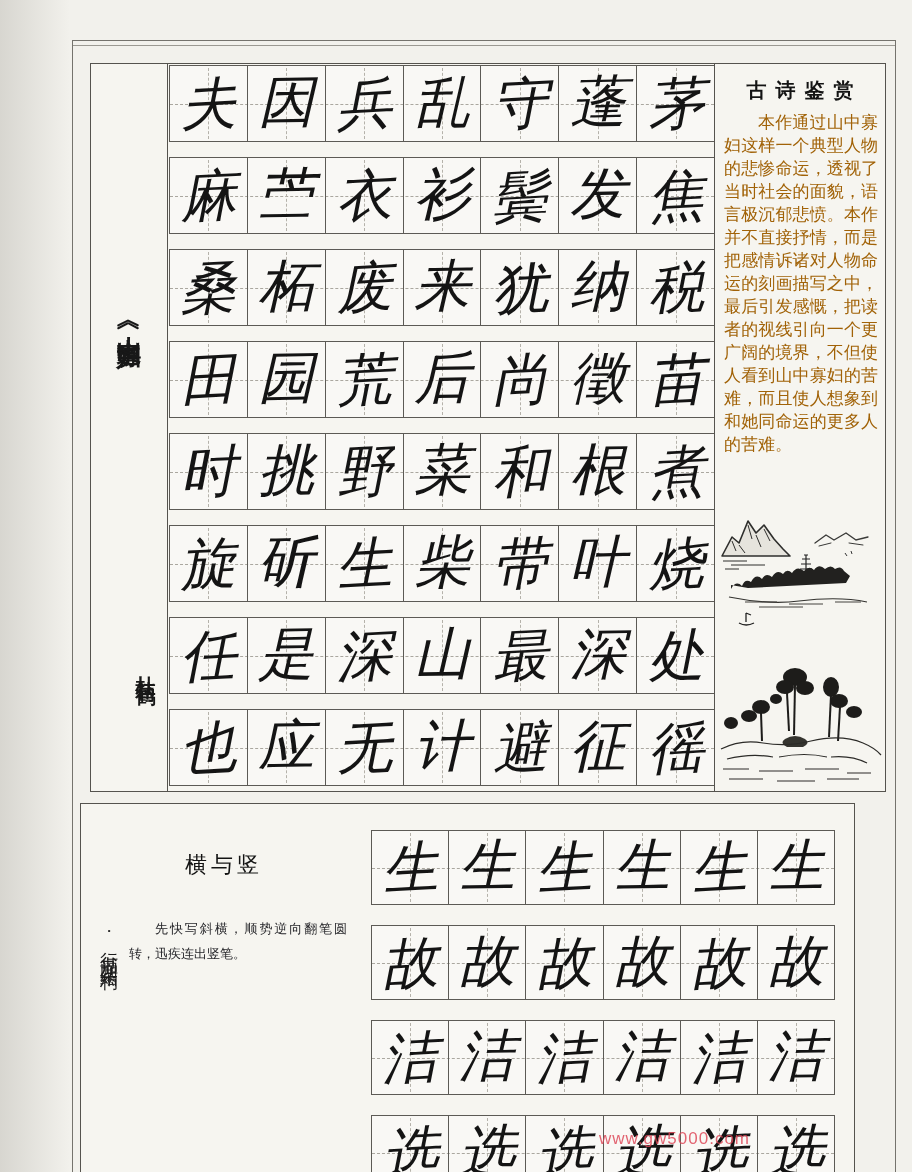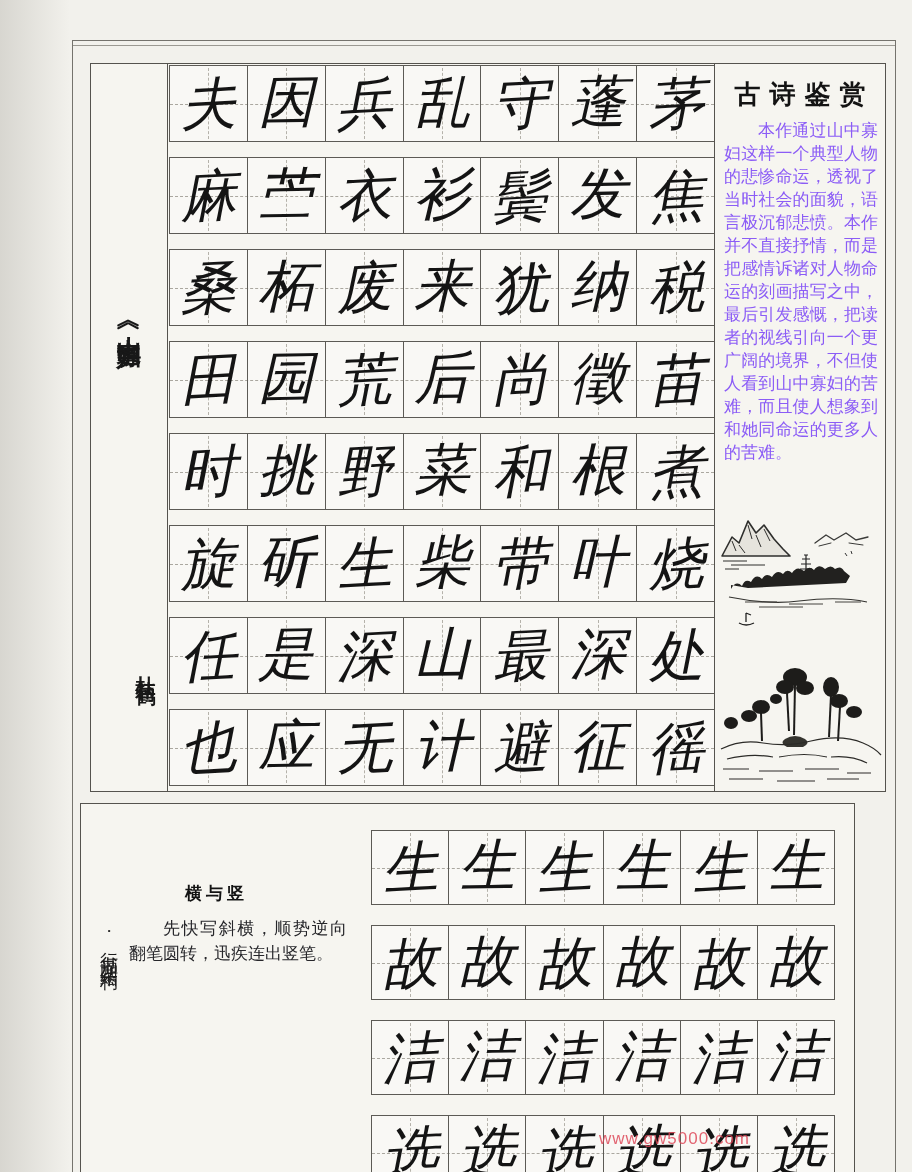--- a/index.html
+++ b/index.html
@@ -53,41 +53,41 @@
   .char {
     position:relative; z-index:1; font-size:56px; line-height:1;
     color:#141414; font-style:italic; font-family:"DejaVu Sans", cursive;
   }
   .cell:nth-child(odd)  .char { transform:rotate(-3deg); }
   .cell:nth-child(even) .char { transform:rotate(-1deg) translateY(-2px); }
 
   
   .sidebar { position:absolute; left:623px; right:0; top:0; bottom:0;
     border-left:1px solid #55534e; overflow:hidden; }
-  .sidebar-header { margin-top:13px; text-align:center; font-size:26px;
+  .sidebar-header { margin-top:13px; text-align:center; font-size:20px;
     font-weight:bold; letter-spacing:9px; text-indent:9px; color:#131313; }
   .sidebar-body {
     margin:7px 7px 0 9px; font-size:17px; line-height:23px;
-    text-align:justify; text-indent:2em; color:#8b5cf6;
+    text-align:justify; text-indent:2em; color:#a16207;
   }
   .painting { position:absolute; left:4px; }
   .painting-1 { top:437px; }
   .painting-2 { top:593px; }
 
   
   .bottom-section {
     position:absolute; left:80px; top:803px; width:775px; height:369px;
     border:1px solid #55534e; border-bottom:none; background:#f6f5f0;
   }
   .practice-label { position:absolute; left:16px; top:124px;
     writing-mode:vertical-rl; font-size:18px; letter-spacing:4px; color:#1d1d1d; }
-  .practice-heading { position:absolute; left:104px; top:46px; font-size:17px;
-    font-weight:bold; letter-spacing:4px; color:#131313;margin-top:32px; }
+  .practice-heading { position:absolute; left:104px; top:46px; font-size:22px;
+    font-weight:normal; letter-spacing:4px; color:#131313; }
   .practice-instruction {
-    position:absolute; left:48px; top:112px; width:218px; font-size:17px;
+    position:absolute; left:48px; top:112px; width:218px; font-size:13px;
     line-height:25px; text-indent:2em; text-align:justify; color:#26262a;
   }
   .practice-grid { position:absolute; left:290px; top:26px; width:464px; }
   .practice-grid .char-row { height:75px; margin-bottom:20px; }
 
   .watermark {
     position:absolute; left:599px; top:1129px; z-index:7;
     font-family:"Liberation Sans", sans-serif; font-size:17px;
     letter-spacing:1px; color:rgba(221,67,84,.82);
   }

